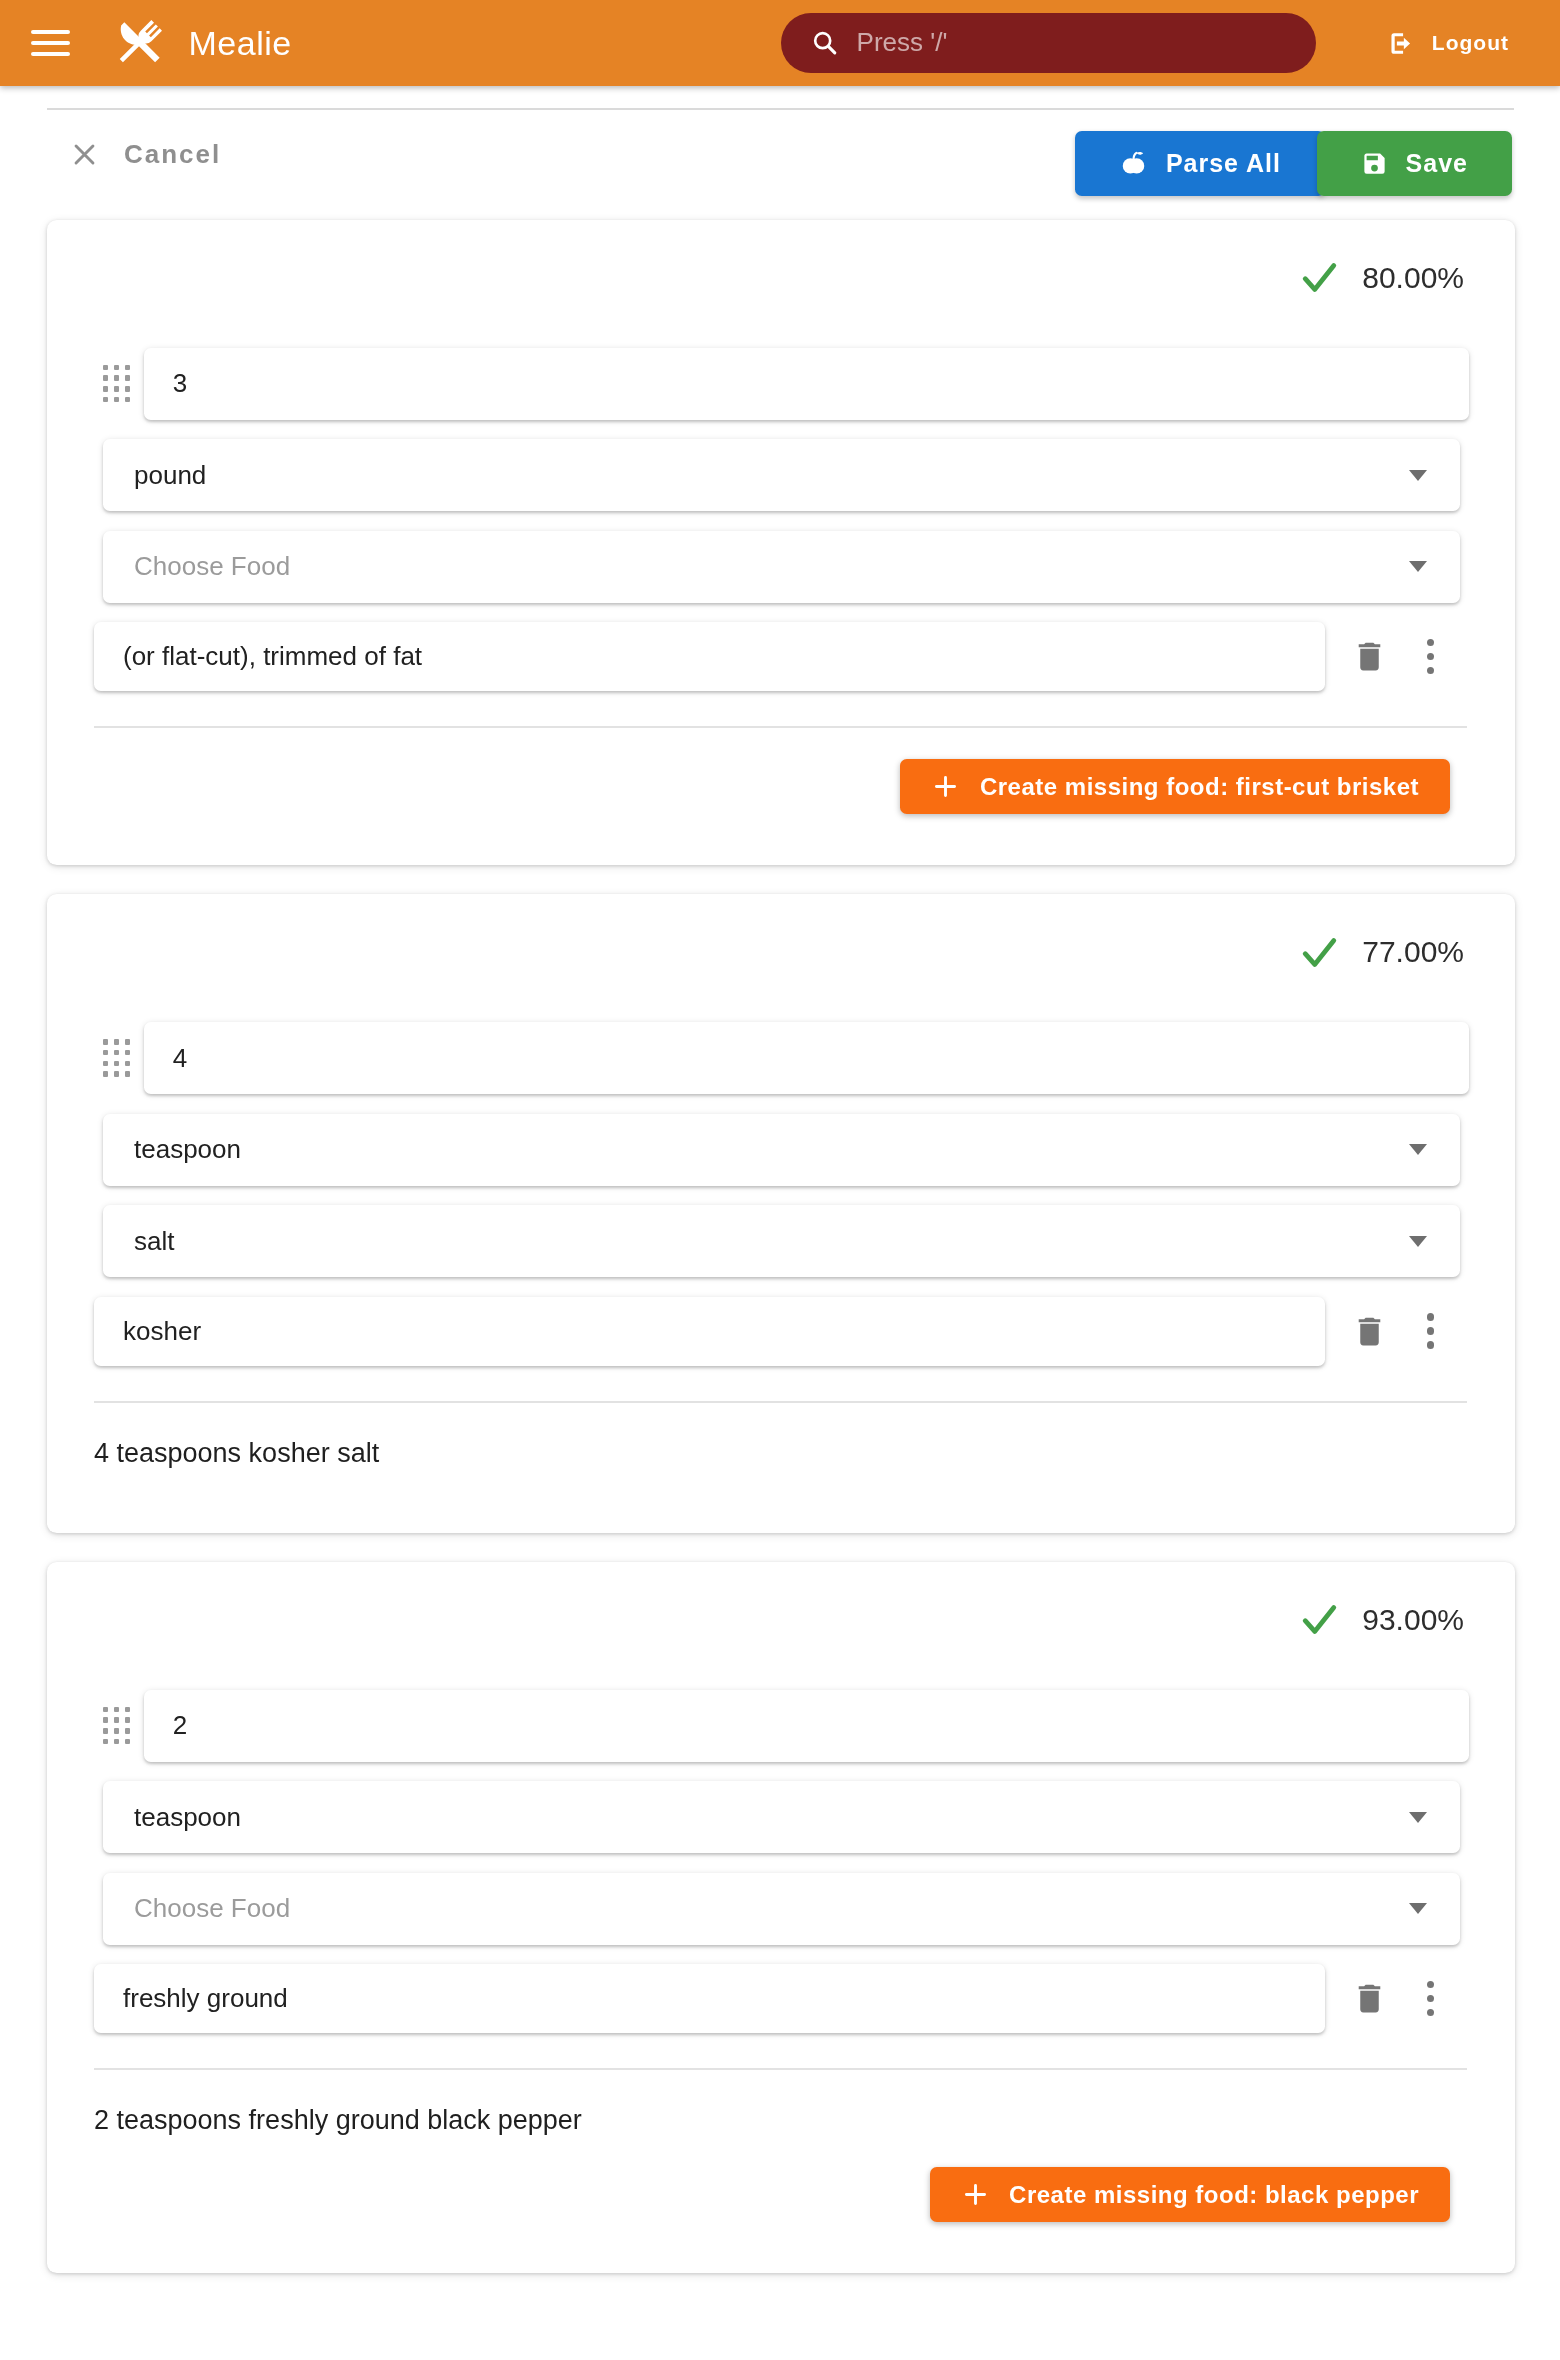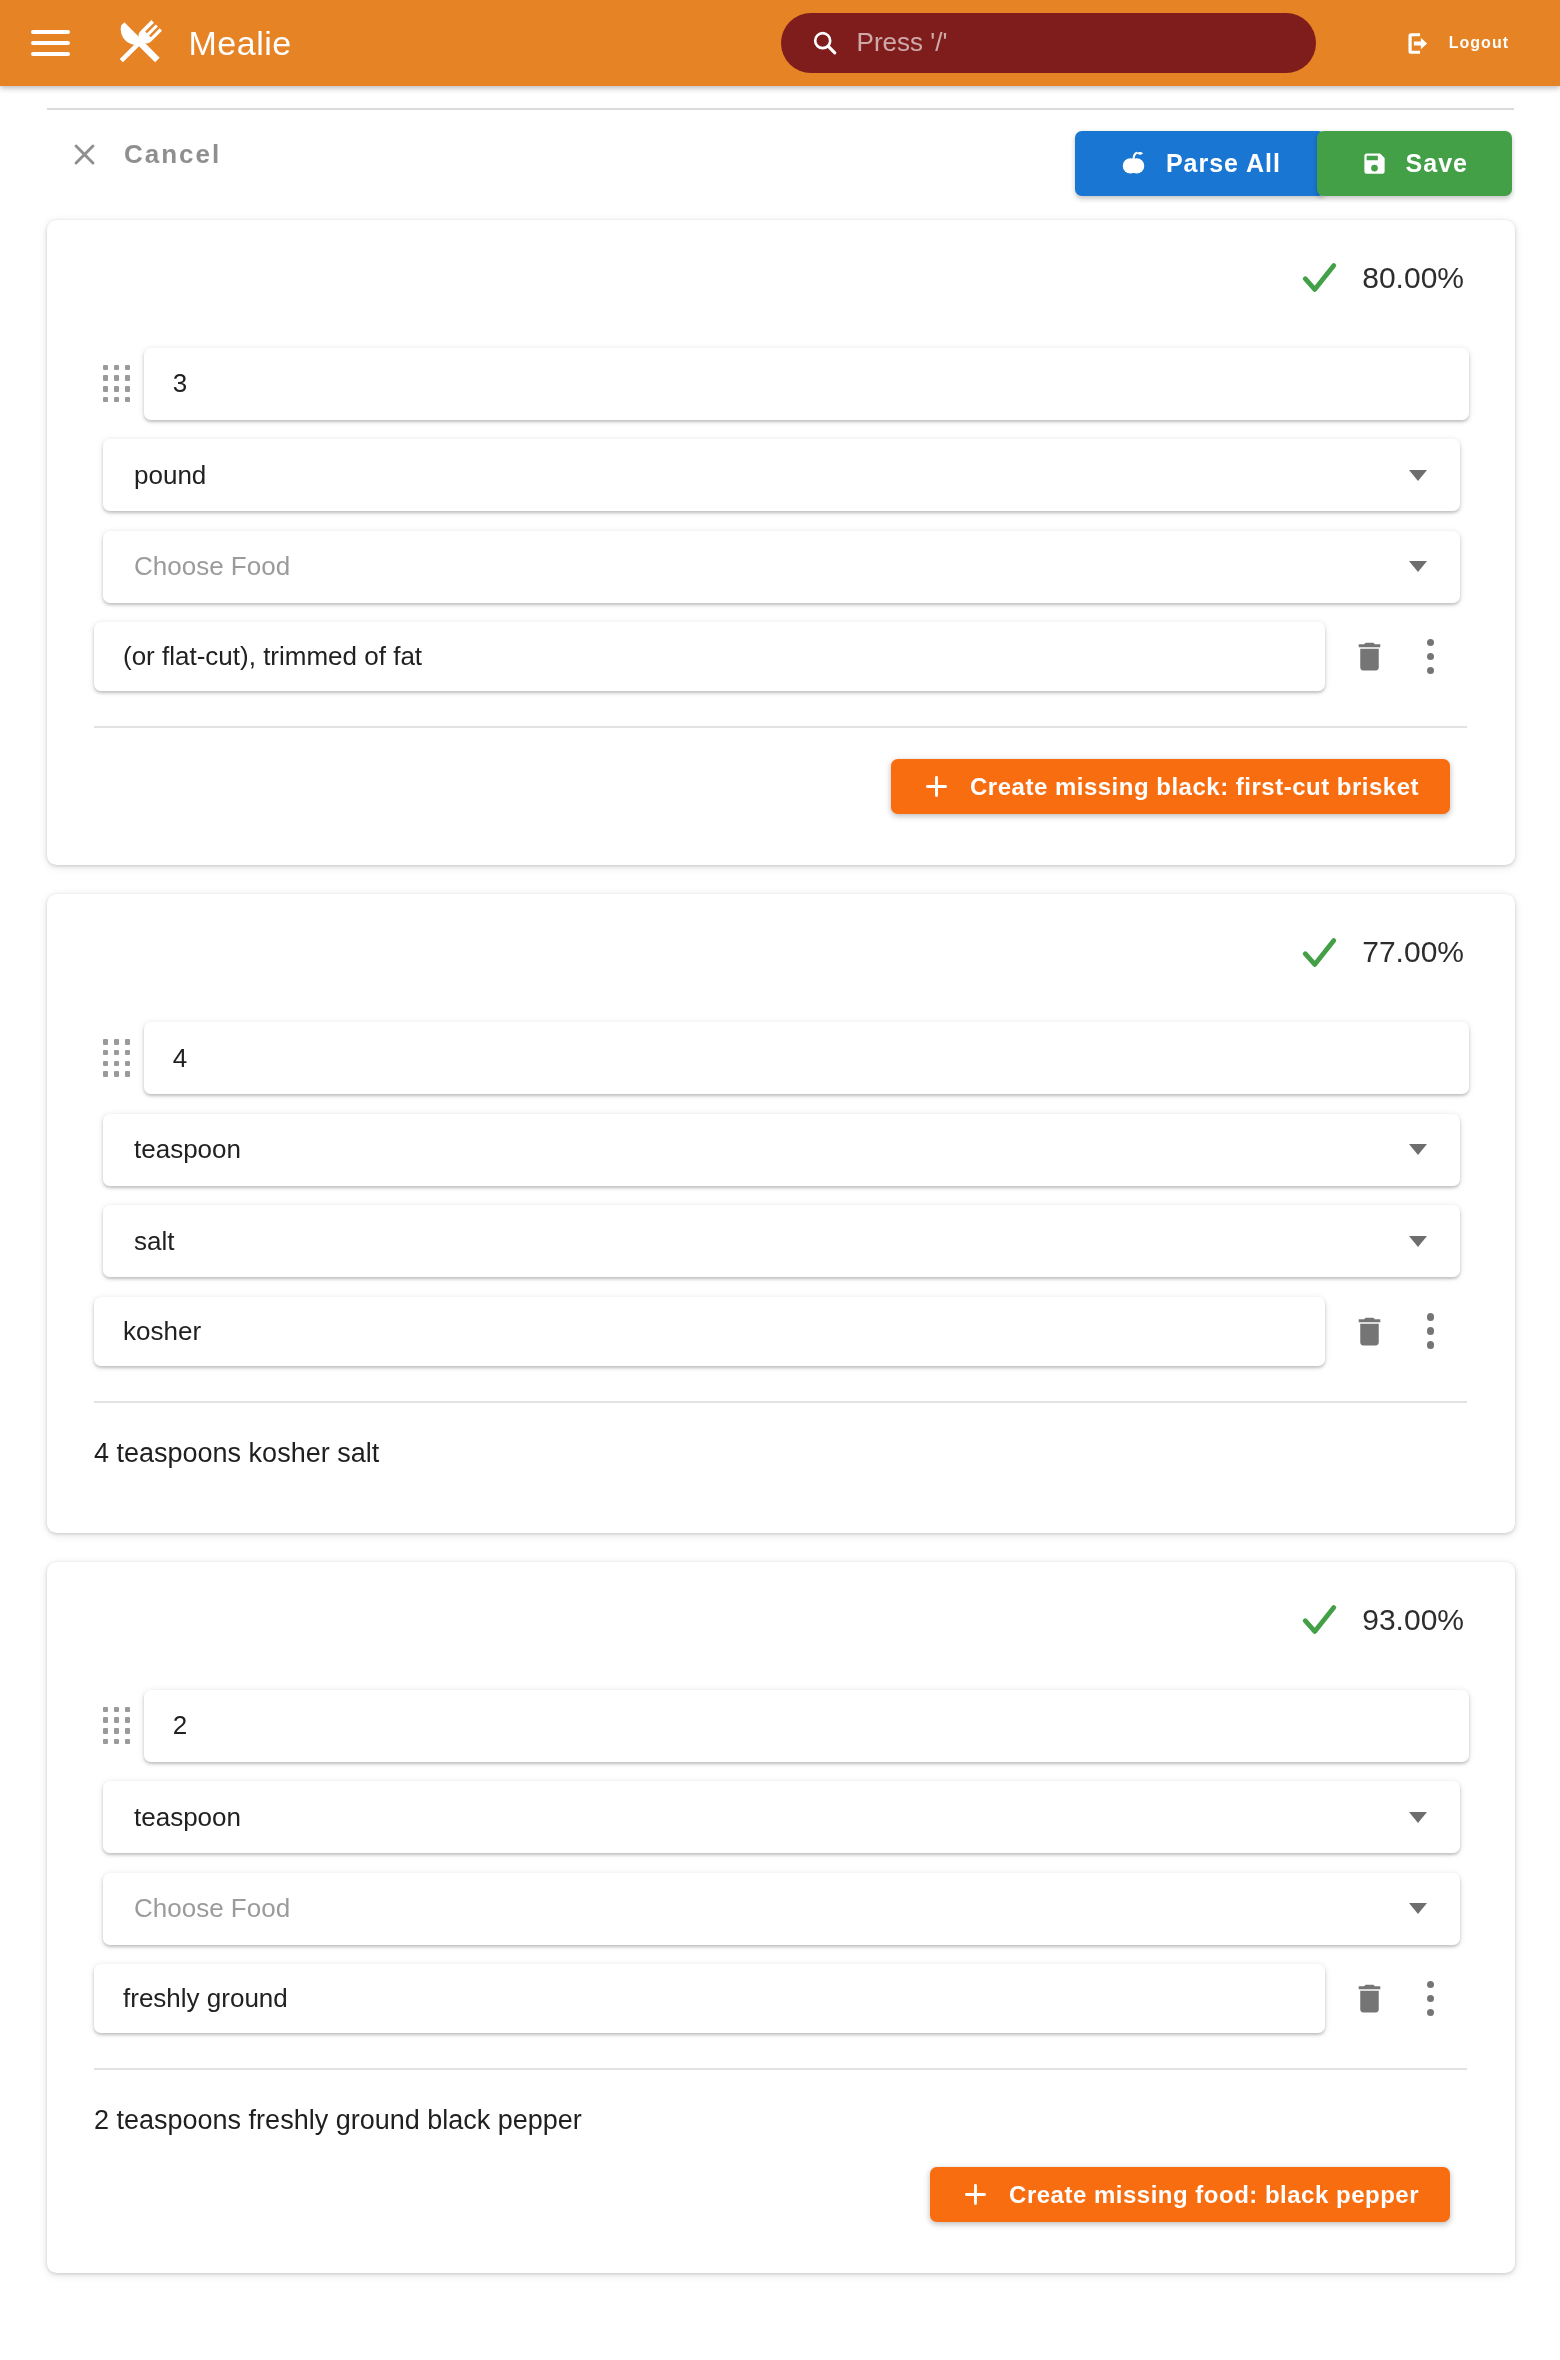--- a/index.html
+++ b/index.html
@@ -24,21 +24,21 @@
     border-radius:30px; background:#7f1d1d; display:flex; align-items:center; padding:0 13.7px 0 29px;
   }
   .search svg { flex:none; }
   .search input {
     flex:1; margin-left:17.6px; background:transparent; border:none; outline:none;
     color:#fff; font-size:26px; font-family:inherit;
   }
   .search input::placeholder { color:rgba(255,255,255,.62); }
   .logout {
     position:absolute; right:51px; top:0; height:86px; display:flex; align-items:center; gap:15.6px;
-    background:none; border:none; color:#fff; font-size:16px; font-weight:bold; letter-spacing:1px; cursor:pointer;
+    background:none; border:none; color:#fff; font-size:21px; font-weight:bold; letter-spacing:1px; cursor:pointer;
     font-family:inherit;
   }
   
   .main { padding-top:21.5px; }
   .toolbar { position:relative; height:112px; }
   .toolbar::before { content:""; position:absolute; top:0; left:47px; right:46px; border-top:2px solid #dadada; }
   .cancel {
     position:absolute; left:70px; top:31px; display:flex; align-items:center; gap:25px;
     background:none; border:none; cursor:pointer;
     color:#8f8f8f; font-size:26px; font-weight:bold; letter-spacing:2px; font-family:inherit;
@@ -214,21 +214,21 @@
           <i></i>
           <i></i>
         </button>
     </div>
     <hr class="divider">
     <div class="create-row">
       <button class="create-btn">
         <svg width="29" height="29" viewBox="0 0 24 24">
           <path d="M12 4.5 V19.5 M4.5 12 H19.5" stroke="#fff" stroke-width="2.4" stroke-linecap="round"></path>
         </svg>
-        <span>Create missing black: first-cut brisket</span>
+        <span>Create missing food: first-cut brisket</span>
       </button>
     </div>
   </section>
 
   <section class="card card--plain">
     <div class="confidence">
       <svg width="39" height="31" viewBox="0 0 30 26">
         <path d="M3 14 l8 9 L27 3" fill="none" stroke="#43A047" stroke-width="4" stroke-linecap="round" stroke-linejoin="round"></path>
       </svg>
       <span>77.00%</span>

